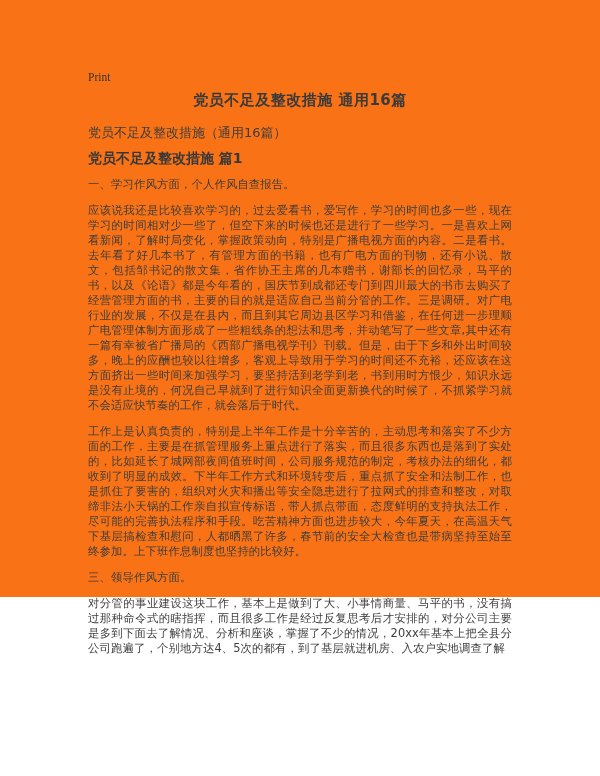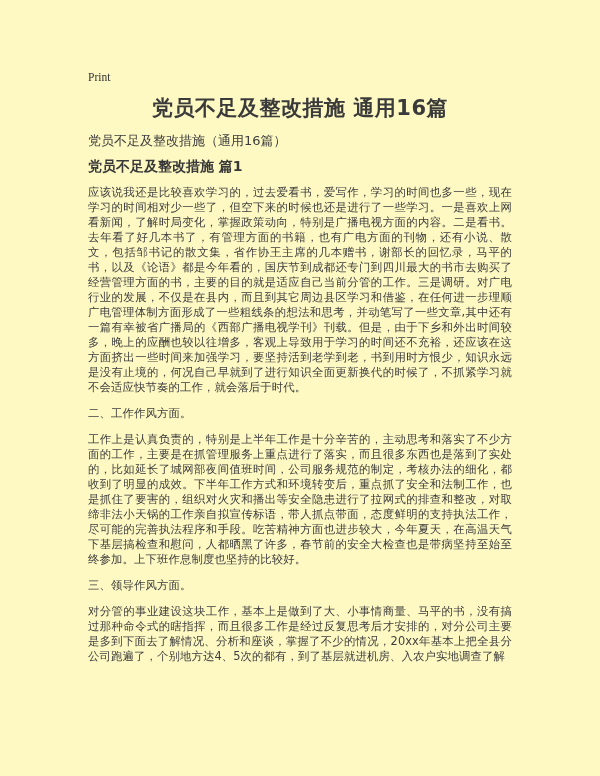--- a/index.html
+++ b/index.html
@@ -8,36 +8,36 @@
     height: 776px;
     background: #ffffff;
     overflow: hidden;
   }
   body {
     font-family: "DejaVu Sans", sans-serif;
     color: #3d3d3d;
   }
   .page {
     width: 600px;
-    height: 776px;
+    height: 597px;
     padding: 66px 88px 0 88px;
-    background: #fef9c3;
+    background: #f97316;
   }
   .print-label {
     font-family: "Liberation Serif", serif;
     font-size: 11.5px;
     line-height: 13px;
     color: #333333;
     display: inline-block;
     cursor: pointer;
   }
   .doc-title {
-    margin-top: 12px;
+    margin-top: 4px;
     text-align: center;
-    font-size: 21px;
+    font-size: 15px;
     line-height: 22px;
     font-weight: bold;
     color: #3a3a3a;
     letter-spacing: 0.5px;
   }
   .doc-subtitle {
     margin-top: 14px;
     font-size: 13px;
     line-height: 15px;
   }
@@ -63,24 +63,24 @@
 <div class="page">
 
   <span class="print-label">Print</span>
 
   <h1 class="doc-title">党员不足及整改措施 通用16篇</h1>
 
   <div class="doc-subtitle">党员不足及整改措施（通用16篇）</div>
 
   <div class="sec-head">党员不足及整改措施 篇1</div>
 
+  <div class="block">一、学习作风方面，个人作风自查报告。</div>
 
   <div class="block">应该说我还是比较喜欢学习的，过去爱看书，爱写作，学习的时间也多一些，现在学习的时间相对少一些了，但空下来的时候也还是进行了一些学习。一是喜欢上网看新闻，了解时局变化，掌握政策动向，特别是广播电视方面的内容。二是看书。去年看了好几本书了，有管理方面的书籍，也有广电方面的刊物，还有小说、散文，包括邹书记的散文集，省作协王主席的几本赠书，谢部长的回忆录，马平的书，以及《论语》都是今年看的，国庆节到成都还专门到四川最大的书市去购买了经营管理方面的书，主要的目的就是适应自己当前分管的工作。三是调研。对广电行业的发展，不仅是在县内，而且到其它周边县区学习和借鉴，在任何进一步理顺广电管理体制方面形成了一些粗线条的想法和思考，并动笔写了一些文章,其中还有一篇有幸被省广播局的《西部广播电视学刊》刊载。但是，由于下乡和外出时间较多，晚上的应酬也较以往增多，客观上导致用于学习的时间还不充裕，还应该在这方面挤出一些时间来加强学习，要坚持活到老学到老，书到用时方恨少，知识永远是没有止境的，何况自己早就到了进行知识全面更新换代的时候了，不抓紧学习就不会适应快节奏的工作，就会落后于时代。</div>
 
-  <div class="block">二、工作作风方面。</div>
 
   <div class="block">工作上是认真负责的，特别是上半年工作是十分辛苦的，主动思考和落实了不少方面的工作，主要是在抓管理服务上重点进行了落实，而且很多东西也是落到了实处的，比如延长了城网部夜间值班时间，公司服务规范的制定，考核办法的细化，都收到了明显的成效。下半年工作方式和环境转变后，重点抓了安全和法制工作，也是抓住了要害的，组织对火灾和播出等安全隐患进行了拉网式的排查和整改，对取缔非法小天锅的工作亲自拟宣传标语，带人抓点带面，态度鲜明的支持执法工作，尽可能的完善执法程序和手段。吃苦精神方面也进步较大，今年夏天，在高温天气下基层搞检查和慰问，人都晒黑了许多，春节前的安全大检查也是带病坚持至始至终参加。上下班作息制度也坚持的比较好。</div>
 
   <div class="block">三、领导作风方面。</div>
 
   <div class="block">对分管的事业建设这块工作，基本上是做到了大、小事情商量、马平的书，没有搞过那种命令式的瞎指挥，而且很多工作是经过反复思考后才安排的，对分公司主要是多到下面去了解情况、分析和座谈，掌握了不少的情况，20xx年基本上把全县分公司跑遍了，个别地方达4、5次的都有，到了基层就进机房、入农户实地调查了解</div>
 
 </div>
 
 </body></html>

